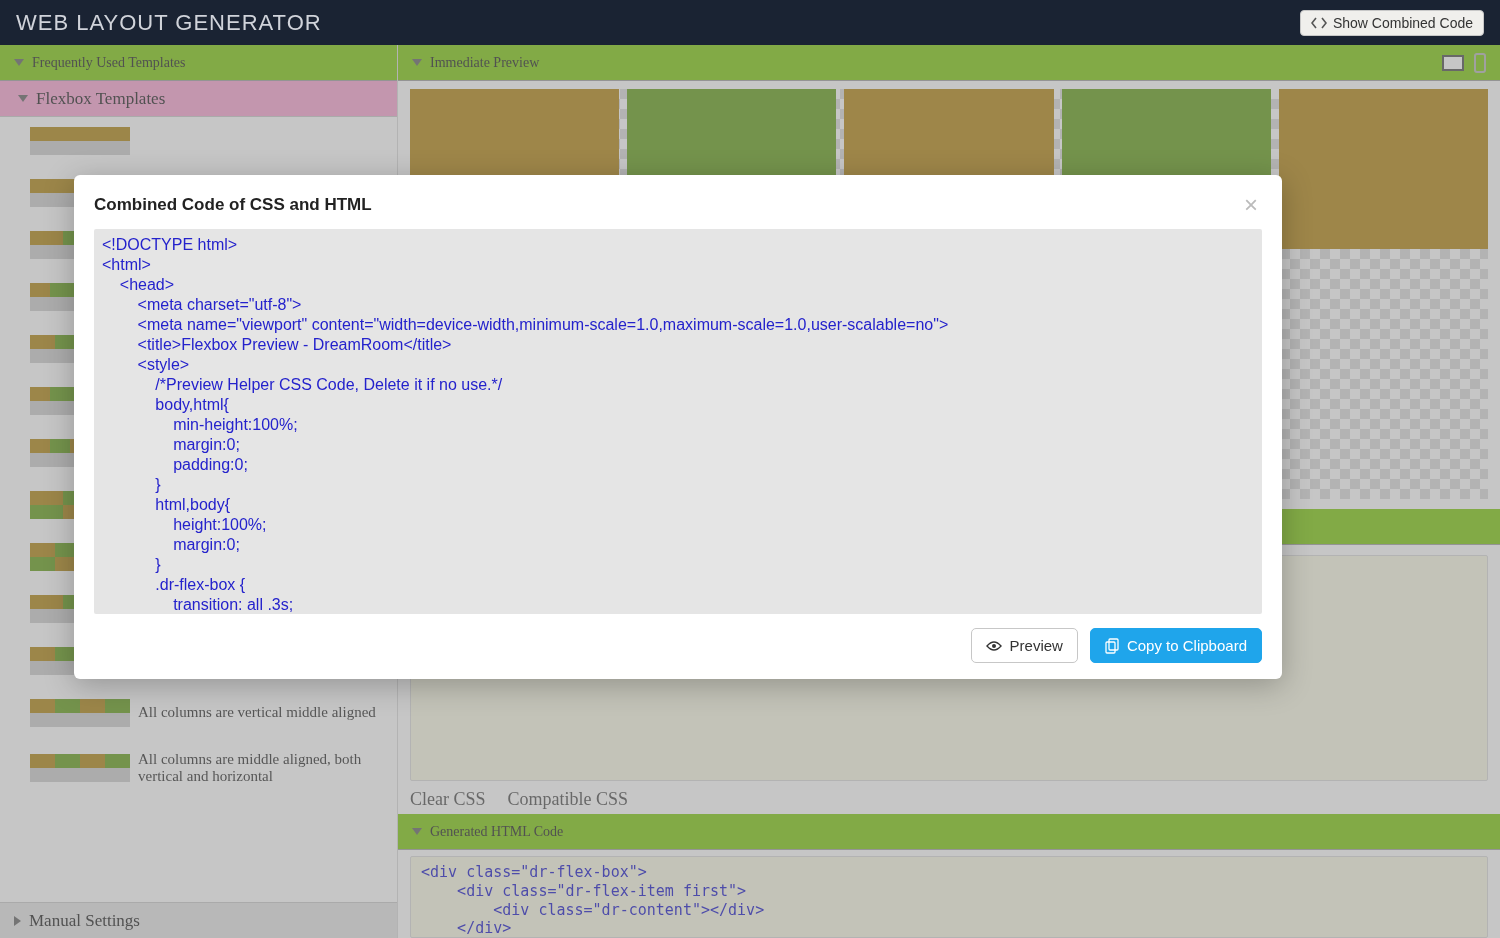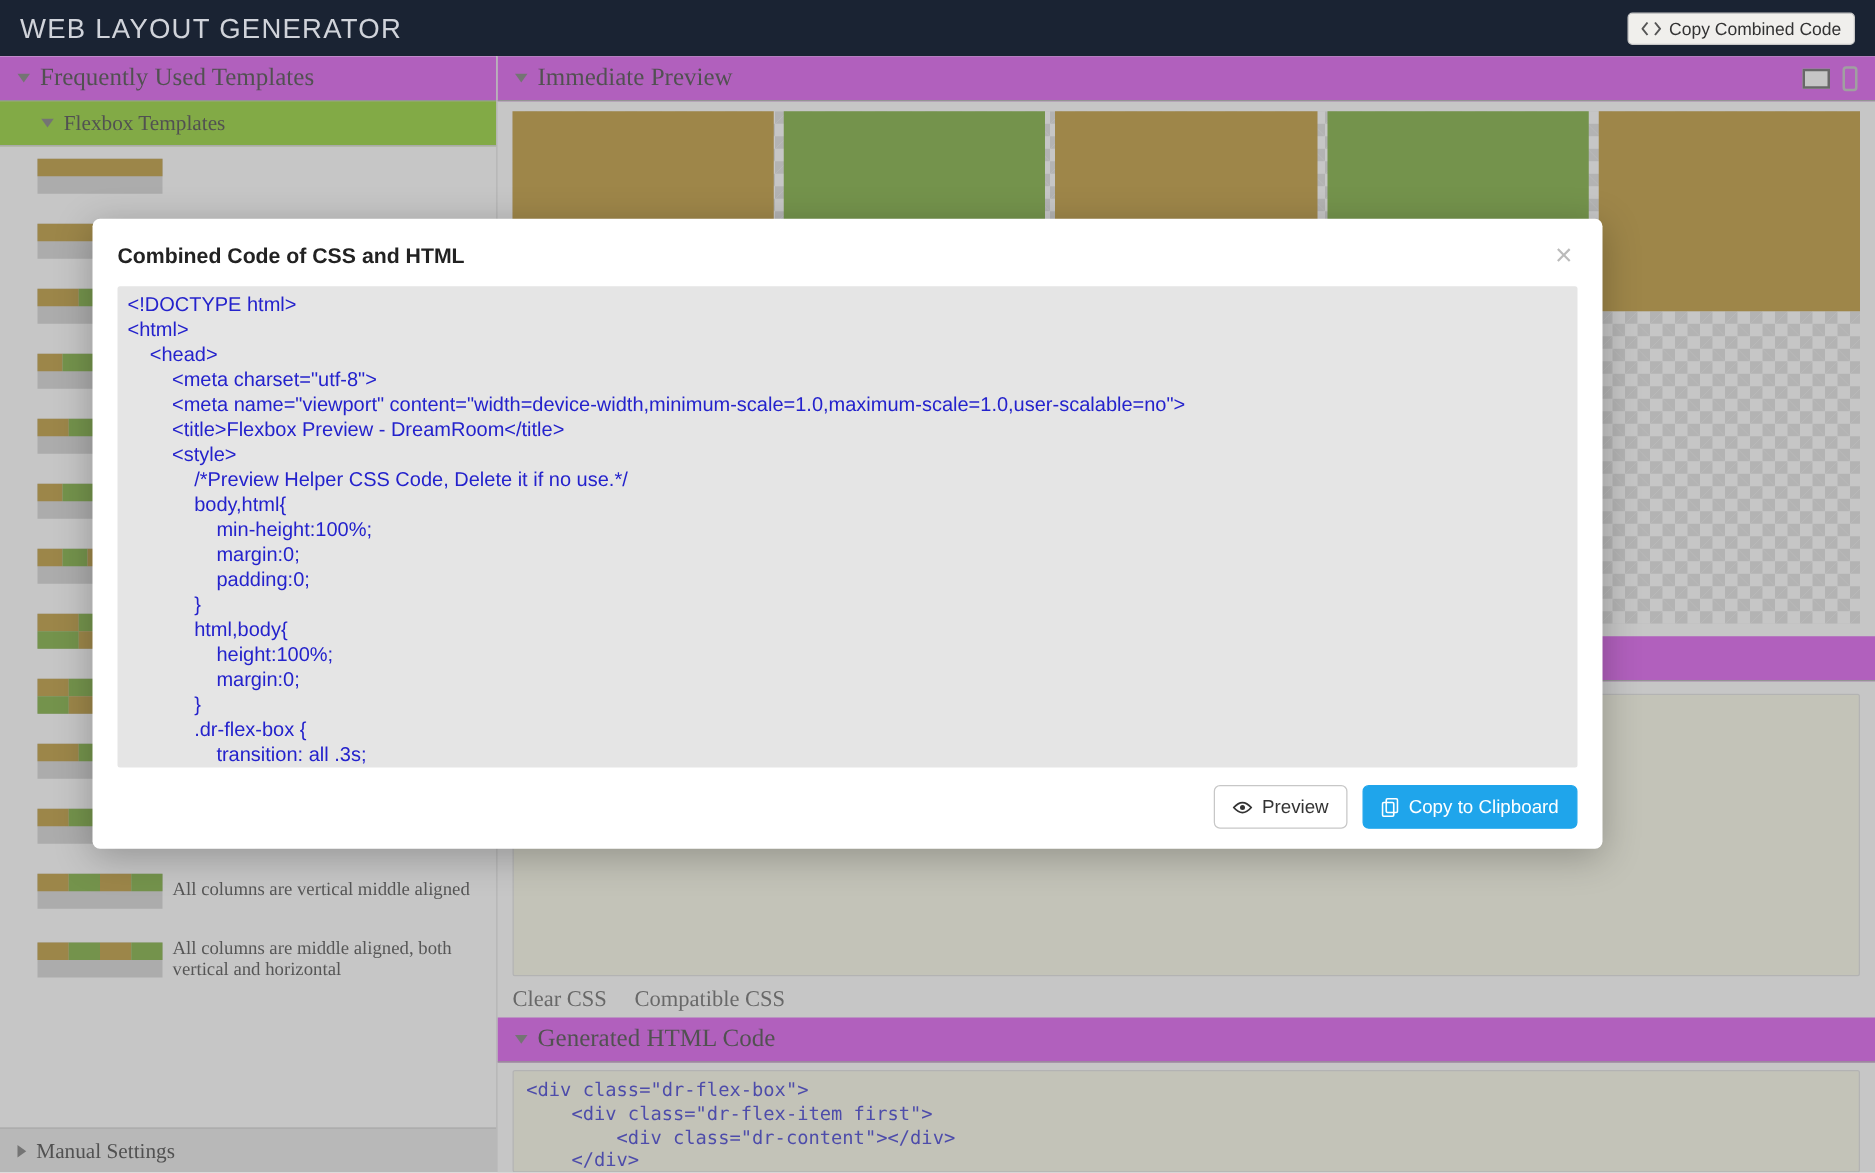--- a/index.html
+++ b/index.html
@@ -15,27 +15,27 @@
   .show-combined-btn {
     background:#f0efec; border:1px solid #c7c7c7; border-radius:4px;
     padding:4px 10px; font-size:14px; color:#333; display:flex; align-items:center; gap:6px; cursor:pointer;
   }
 
   .main { display:flex; height:calc(100% - 45px); position:relative; }
 
   
   .sidebar { width:398px; border-right:1px solid #ddd; background:#fff; overflow:hidden; display:flex; flex-direction:column; }
   .section-header {
-    background:#d946ef; border-bottom:1px solid #a5a5a5; height:36px;
+    background:#84cc16; border-bottom:1px solid #a5a5a5; height:36px;
     display:flex; align-items:center; padding:0 14px; font-family: Georgia, serif;
-    font-size:20px; color:#2b2b2b; gap:8px;
+    font-size:14px; color:#2b2b2b; gap:8px;
   }
   .sub-header {
-    background:#84cc16; border-bottom:1px solid #ccc; height:36px;
-    display:flex; align-items:center; padding:0 33px; font-family: Georgia, serif;
+    background:#f9a8d4; border-bottom:1px solid #ccc; height:36px;
+    display:flex; align-items:center; padding:0 18px; font-family: Georgia, serif;
     font-size:17px; color:#2b2b2b; gap:8px;
   }
   .chevron { width:0; height:0; }
   .chevron.down { border-left:5px solid transparent; border-right:5px solid transparent; border-top:7px solid #6b6b6b; }
   .chevron.right { border-top:5px solid transparent; border-bottom:5px solid transparent; border-left:7px solid #6b6b6b; }
 
   .template-list { flex:1; overflow-y:hidden; padding:6px 0 0 8px; }
   .template-row { display:flex; align-items:center; gap:8px; padding:4px 0 20px 22px; }
   .thumb { width:100px; height:28px; background:#cfcfcf; display:flex; flex-wrap:wrap; align-content:flex-start; }
   .thumb .cell { height:14px; }
@@ -124,21 +124,21 @@
 <body>
 
 <div class="topbar">
   <div class="app-title">WEB LAYOUT GENERATOR</div>
   <button class="show-combined-btn">
     <span>
       <svg width="16" height="12" viewBox="0 0 16 12">
           <path d="M5 1 L1 6 L5 11 M11 1 L15 6 L11 11" stroke="#555" stroke-width="1.6" fill="none"></path>
         </svg>
     </span>
-    <span>Copy Combined Code</span>
+    <span>Show Combined Code</span>
   </button>
 </div>
 
 <div class="main">
 
   <div class="sidebar">
     <div class="section-header">
       <span class="chevron down"></span>
       <span>Frequently Used Templates</span>
     </div>

